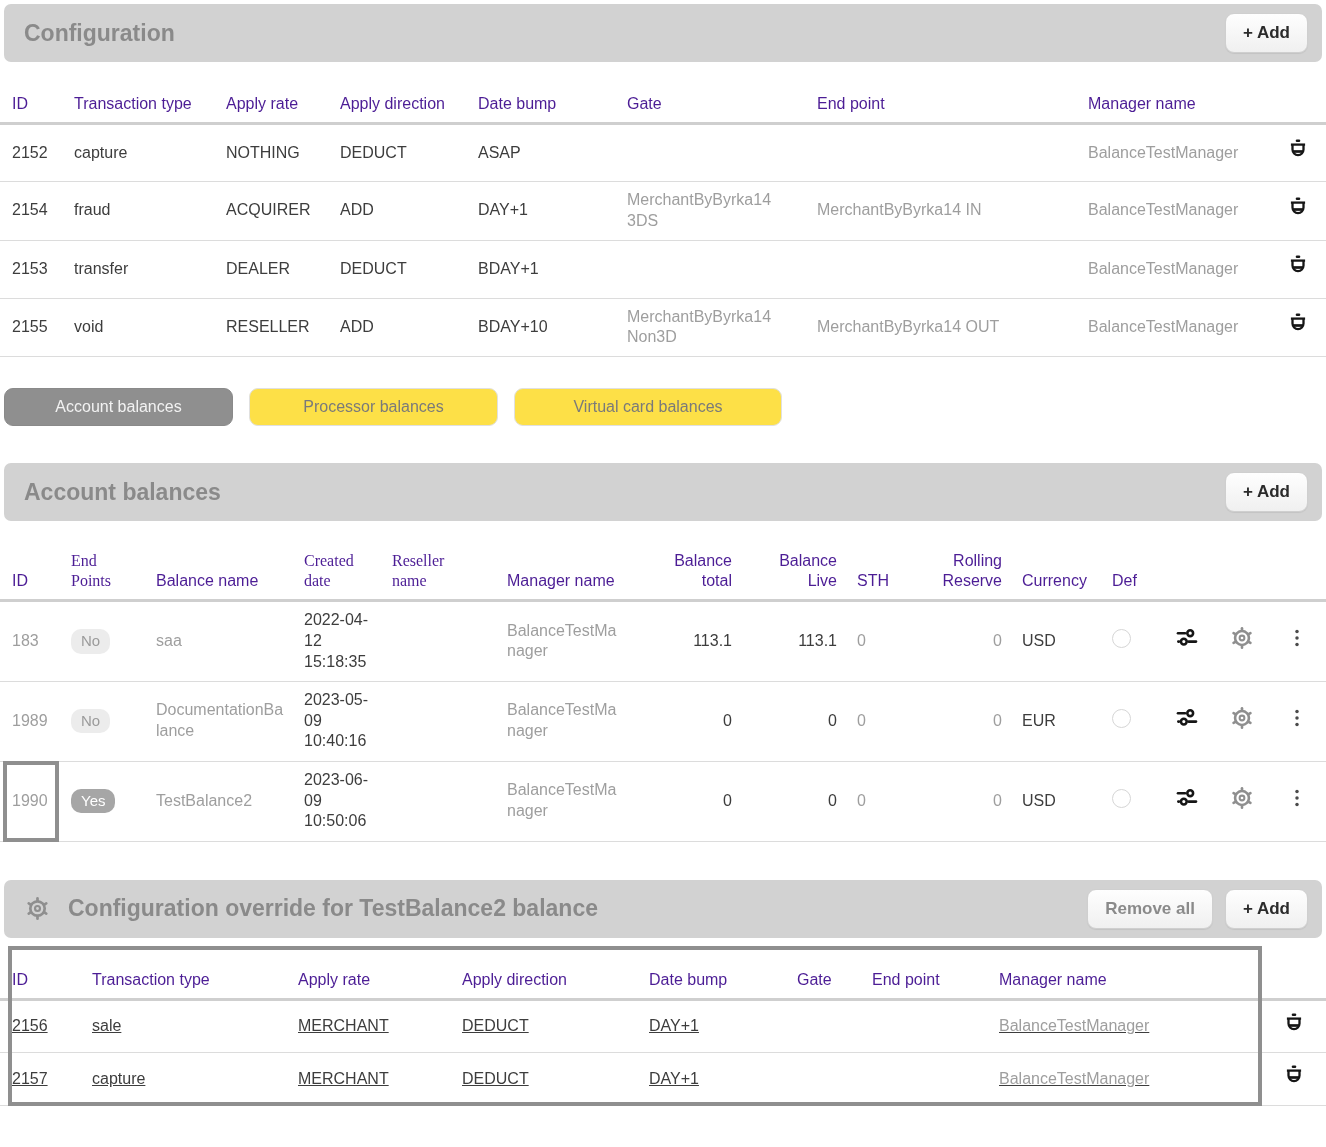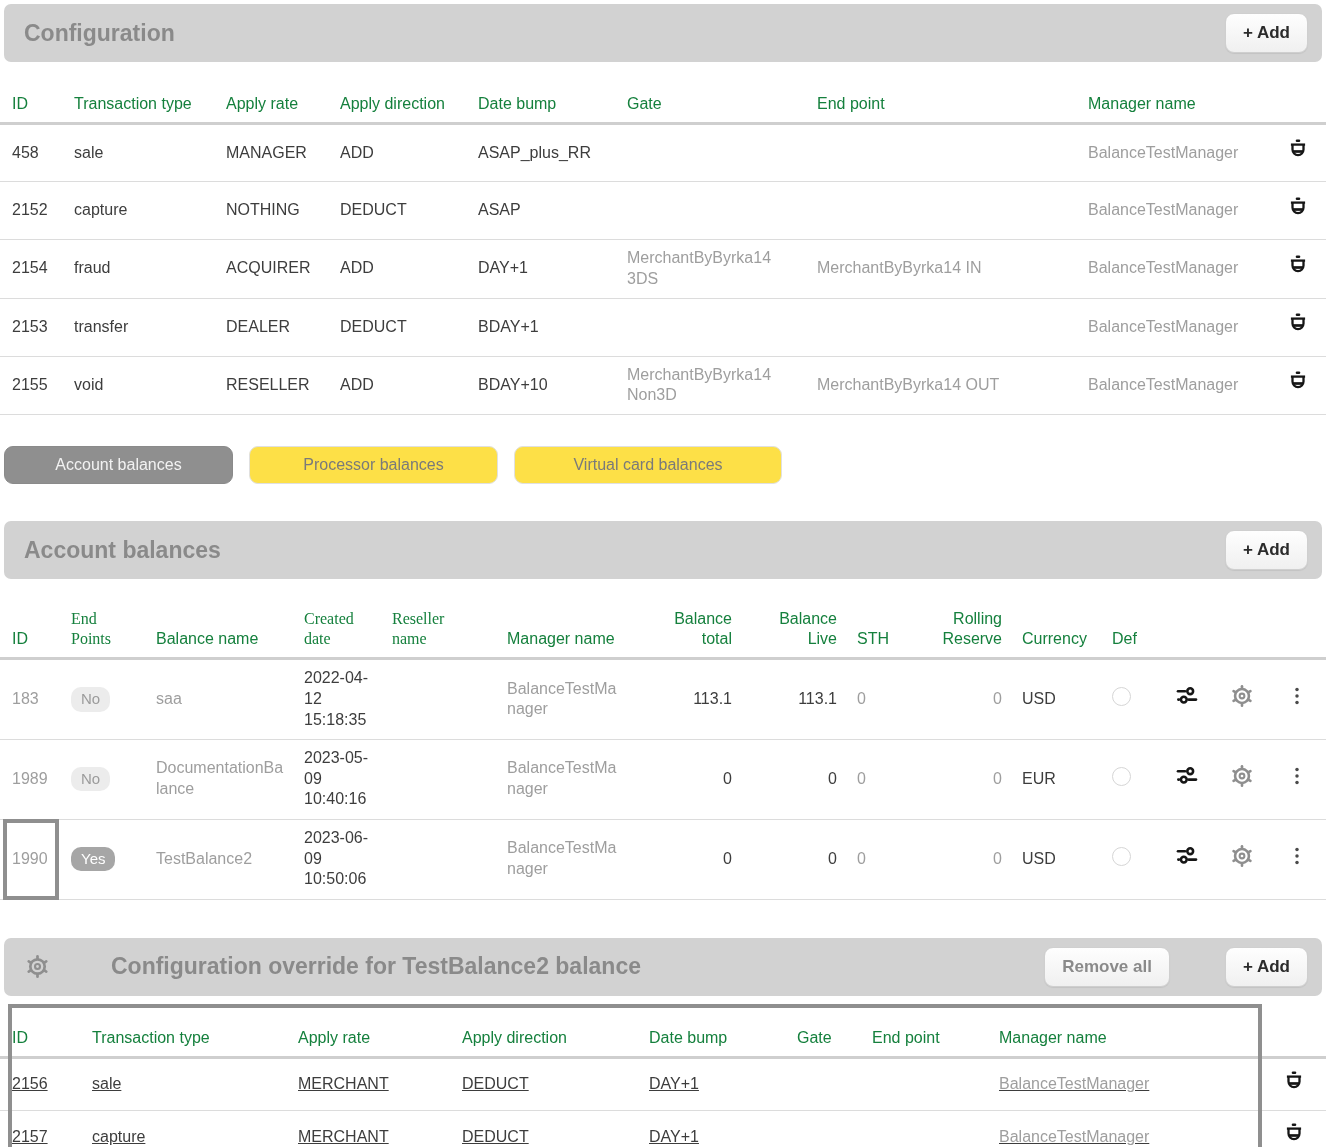--- a/index.html
+++ b/index.html
@@ -7,37 +7,36 @@
   body {
     width:1326px; height:1147px; background:#ffffff;
     font-family:"Liberation Sans", sans-serif;
     color:#3d3d3d; font-size:16px; overflow:hidden;
   }
   
   .section-bar {
     background:#d2d2d2; border-radius:7px; height:58px;
     margin:4px 4px 0 4px; display:flex; align-items:center;
     padding:0 14px 0 20px;
-    gap:43px;
   }
   .section-title { font-size:23px; font-weight:bold; color:#8a8a8a; }
   .bar-spacer { flex:1; }
   .btn {
     background:linear-gradient(#fefefe,#f0f0f0);
     border:1px solid #cfcfcf; border-radius:9px;
     font-family:inherit; font-size:17px; font-weight:bold; color:#2b2b2b;
     padding:9px 17px; cursor:pointer; box-shadow:0 1px 1px rgba(0,0,0,.07);
   }
   .btn.secondary { color:#8a8a8a; margin-right:12px; }
   .bar-gear { margin-right:17px; display:flex; align-items:center; }
 
   
   table { border-collapse:collapse; width:1326px; table-layout:fixed; font-size:16px; }
   th {
-    text-align:left; font-weight:normal; color:#15803d;
+    text-align:left; font-weight:normal; color:#4c1d95;
     padding:8px 10px; vertical-align:bottom; line-height:1.25;
   }
   thead tr { border-bottom:3px solid #cfcfcf; }
   tbody tr { border-bottom:1px solid #dcdcdc; }
   td { padding:8px 10px; vertical-align:middle; line-height:1.3; }
   .t1 td:first-child, .t1 th:first-child,
   .t2 td:first-child, .t2 th:first-child,
   .t3 td:first-child, .t3 th:first-child { padding-left:12px; }
   .t1 { margin-top:24px; }
   .t1 tbody tr { height:58px; }
@@ -157,35 +156,20 @@
         <th>Apply rate</th>
         <th>Apply direction</th>
         <th>Date bump</th>
         <th>Gate</th>
         <th>End point</th>
         <th>Manager name</th>
         <th></th>
       </tr>
     </thead>
     <tbody>
-      <tr>
-        <td>458</td>
-        <td>sale</td>
-        <td>MANAGER</td>
-        <td>ADD</td>
-        <td>ASAP_plus_RR</td>
-        <td class="dim wrapany"></td>
-        <td class="dim"></td>
-        <td class="dim">BalanceTestManager</td>
-        <td class="icon-cell"><span class="iconbtn">
-              <svg width="24" height="24" viewBox="0 0 24 24">
-                <use href="#ic-trash"></use>
-              </svg>
-            </span></td>
-      </tr>
       <tr>
         <td>2152</td>
         <td>capture</td>
         <td>NOTHING</td>
         <td>DEDUCT</td>
         <td>ASAP</td>
         <td class="dim wrapany"></td>
         <td class="dim"></td>
         <td class="dim">BalanceTestManager</td>
         <td class="icon-cell"><span class="iconbtn">

